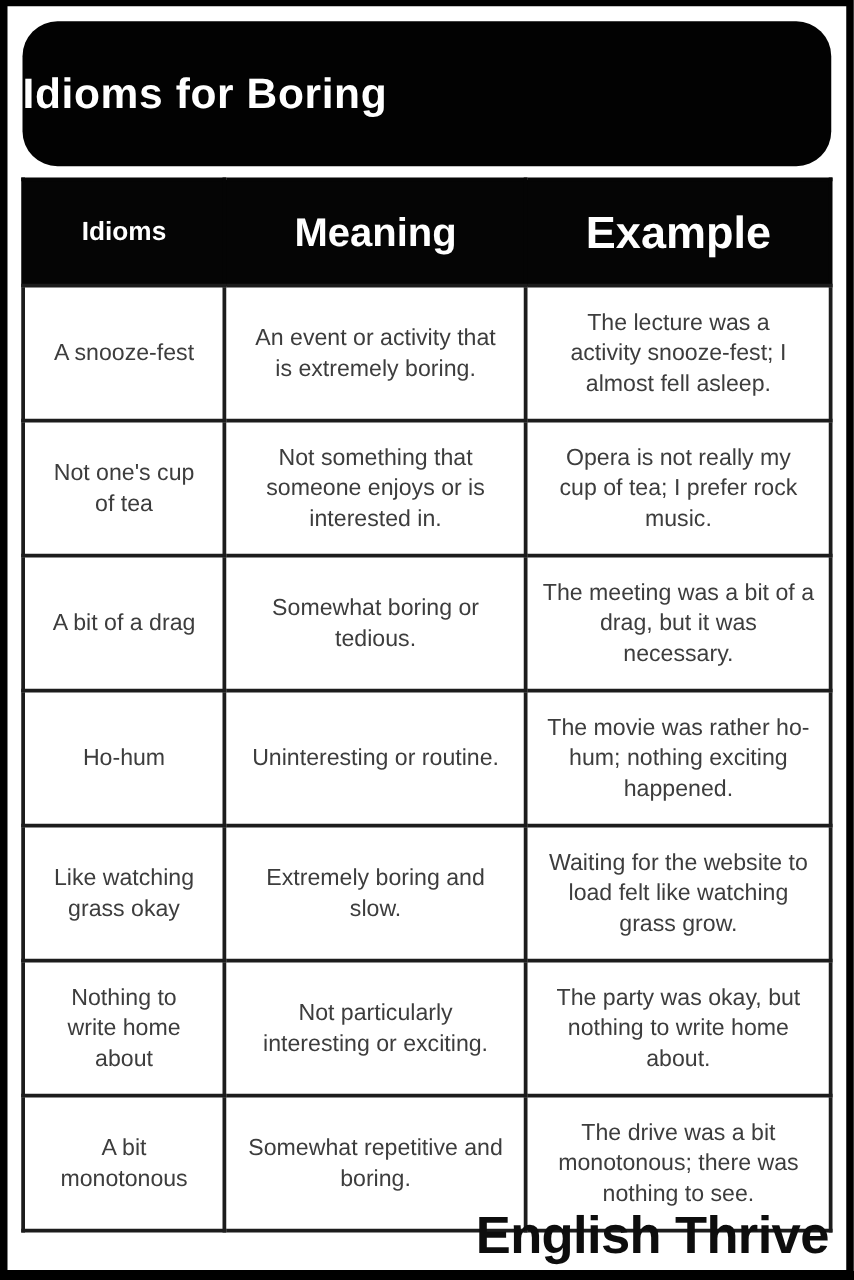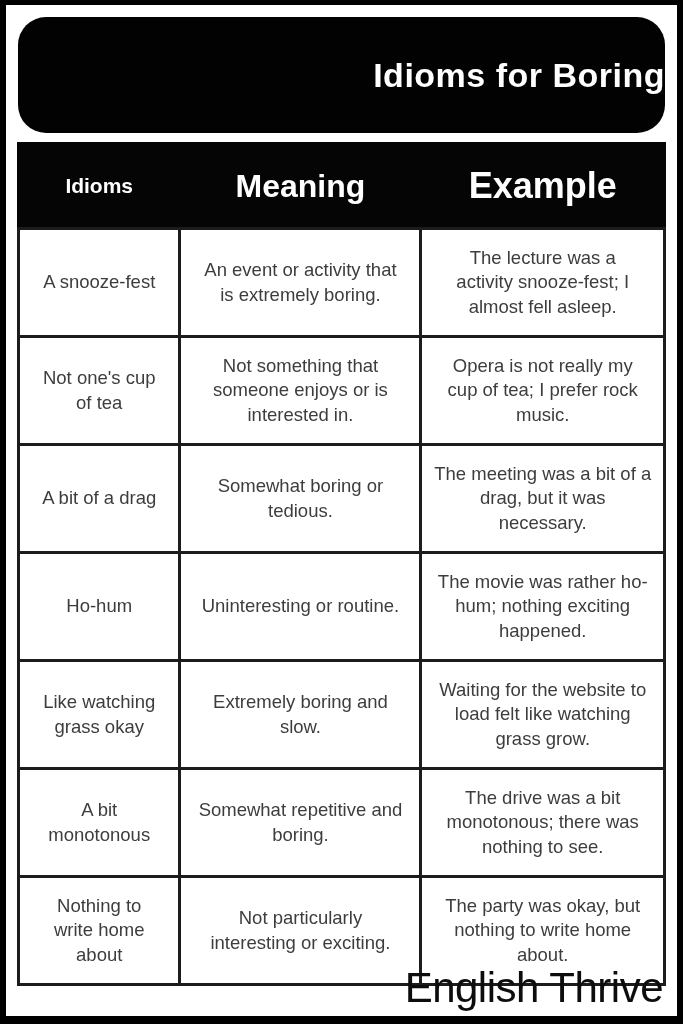--- a/index.html
+++ b/index.html
@@ -22,21 +22,21 @@
     bottom: 8px;
     background: #ffffff;
   }
   .title-box {
     margin: 12px 12px 0 12px;
     height: 116px;
     background: #020202;
     border-radius: 28px;
     display: flex;
     align-items: center;
-    justify-content: flex-end;
+    justify-content: flex-start;
   }
   .title-box .title {
     color: #ffffff;
     font-size: 34px;
     font-weight: bold;
     letter-spacing: 0.5px;
   }
   table.idiom-table {
     margin: 9px 11px 0 11px;
     width: calc(100% - 22px);
@@ -66,21 +66,21 @@
     font-size: 18.5px;
     line-height: 1.32;
     white-space: pre-line;
     padding: 2px 6px;
   }
   .brand {
     position: absolute;
     right: 14px;
     bottom: 4px;
     font-size: 42px;
-    font-weight: normal;
+    font-weight: bold;
     color: #0d0d0d;
     letter-spacing: -0.5px;
     margin-left: 35px;
   }
 </style>
 </head>
 <body>
 
 <div class="page">
 
@@ -133,36 +133,36 @@
       <tr>
         <td>Like watching
 grass okay</td>
         <td>Extremely boring and
 slow.</td>
         <td>Waiting for the website to
 load felt like watching
 grass grow.</td>
       </tr>
       <tr>
-        <td>A bit
-monotonous</td>
-        <td>Somewhat repetitive and
-boring.</td>
-        <td>The drive was a bit
-monotonous; there was
-nothing to see.</td>
-      </tr>
-      <tr>
         <td>Nothing to
 write home
 about</td>
         <td>Not particularly
 interesting or exciting.</td>
         <td>The party was okay, but
 nothing to write home
 about.</td>
       </tr>
+      <tr>
+        <td>A bit
+monotonous</td>
+        <td>Somewhat repetitive and
+boring.</td>
+        <td>The drive was a bit
+monotonous; there was
+nothing to see.</td>
+      </tr>
     </tbody>
   </table>
 
   <div class="brand">English Thrive</div>
 
 </div>
 
 </body></html>

